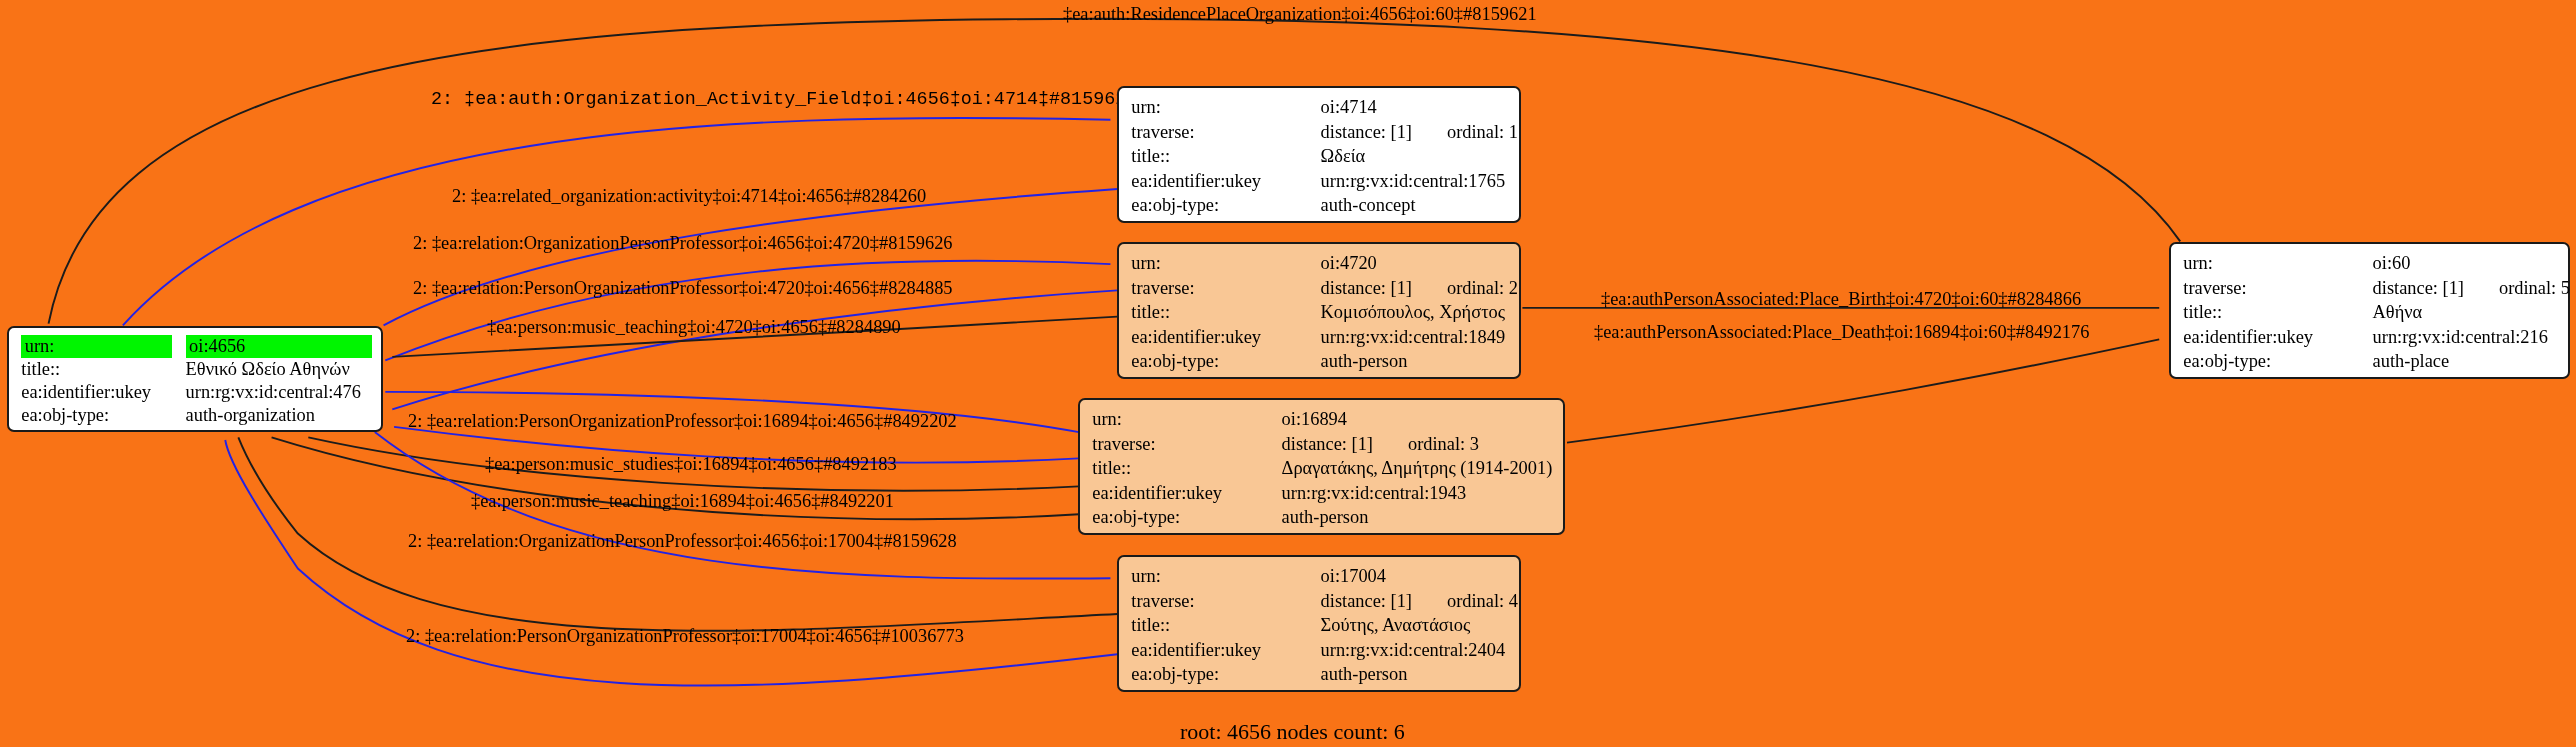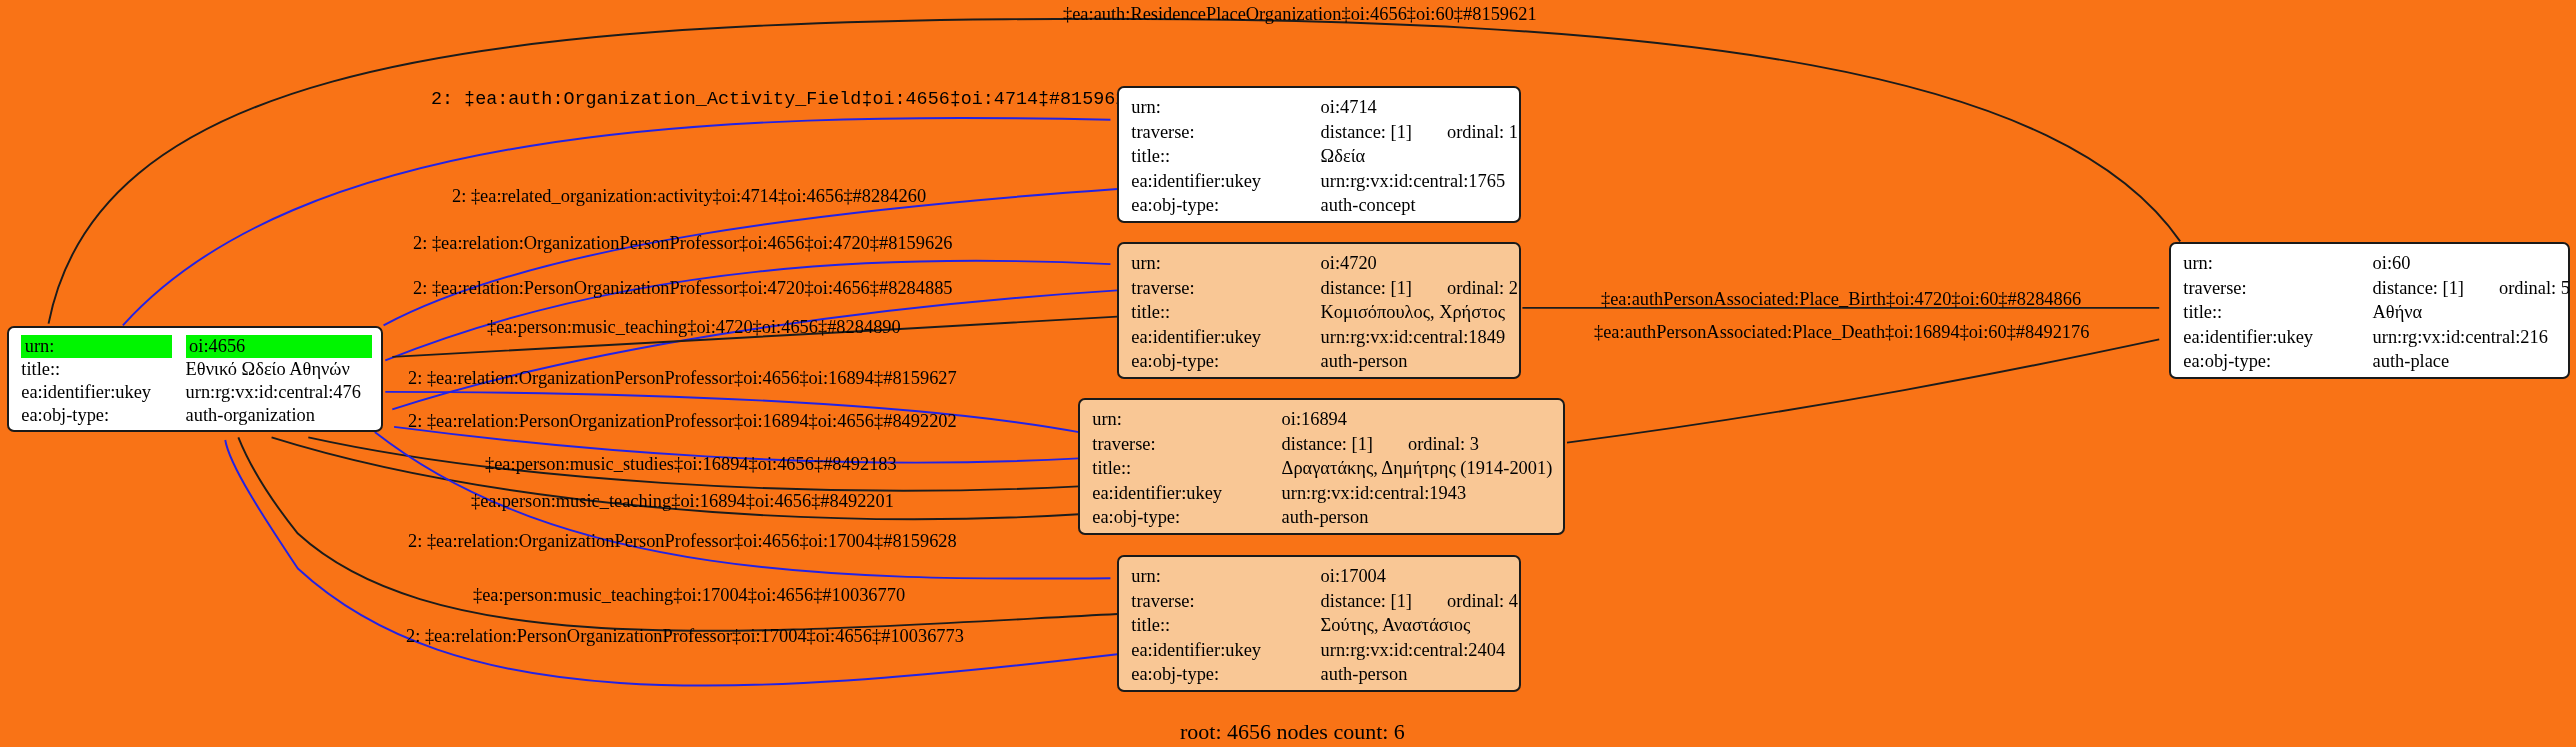--- a/index.html
+++ b/index.html
@@ -58,26 +58,24 @@
     <path class="blk" d="M 1740,352 L 2468,352" marker-end="url(#arrB)"></path>
     <path class="blk" d="M 1791,506 C 2080,468 2300,424 2468,388" marker-end="url(#arrB)"></path>
   </svg>
 
   <div class="elabel" style="left:1063px;top:3.5px;">‡ea:auth:ResidencePlaceOrganization‡oi:4656‡oi:60‡#8159621</div>
   <div class="elabel" style="left:431px;top:89px;font-family:Liberation Mono, monospace;">2: ‡ea:auth:Organization_Activity_Field‡oi:4656‡oi:4714‡#8159625</div>
   <div class="elabel" style="left:452px;top:186px;">2: ‡ea:related_organization:activity‡oi:4714‡oi:4656‡#8284260</div>
   <div class="elabel" style="left:413px;top:233px;">2: ‡ea:relation:OrganizationPersonProfessor‡oi:4656‡oi:4720‡#8159626</div>
   <div class="elabel" style="left:413px;top:278px;">2: ‡ea:relation:PersonOrganizationProfessor‡oi:4720‡oi:4656‡#8284885</div>
   <div class="elabel" style="left:487px;top:317px;">‡ea:person:music_teaching‡oi:4720‡oi:4656‡#8284890</div>
-  <div class="elabel" style="left:408px;top:368px;">2: ‡ea:relation:OrganizationPersonProfessor‡oi:4656‡oi:16894‡#8159627</div>
   <div class="elabel" style="left:408px;top:411px;">2: ‡ea:relation:PersonOrganizationProfessor‡oi:16894‡oi:4656‡#8492202</div>
   <div class="elabel" style="left:485px;top:454px;text-align:center;">‡ea:person:music_studies‡oi:16894‡oi:4656‡#8492183</div>
   <div class="elabel" style="left:471px;top:491px;">‡ea:person:music_teaching‡oi:16894‡oi:4656‡#8492201</div>
   <div class="elabel" style="left:408px;top:531px;">2: ‡ea:relation:OrganizationPersonProfessor‡oi:4656‡oi:17004‡#8159628</div>
-  <div class="elabel" style="left:473px;top:585px;">‡ea:person:music_teaching‡oi:17004‡oi:4656‡#10036770</div>
   <div class="elabel" style="left:406px;top:626px;">2: ‡ea:relation:PersonOrganizationProfessor‡oi:17004‡oi:4656‡#10036773</div>
   <div class="elabel" style="left:1601px;top:289px;">‡ea:authPersonAssociated:Place_Birth‡oi:4720‡oi:60‡#8284866</div>
   <div class="elabel" style="left:1594px;top:322px;">‡ea:authPersonAssociated:Place_Death‡oi:16894‡oi:60‡#8492176</div>
 
   <div class="node n4656" style="left:7px;top:326px;width:376px;height:106px;">
     <div class="tbl">
       <div class="cell hl">urn:</div>
       <div class="cell hl">oi:4656</div>
       <div class="cell">title::</div>
       <div class="cell">Εθνικό Ωδείο Αθηνών</div>

